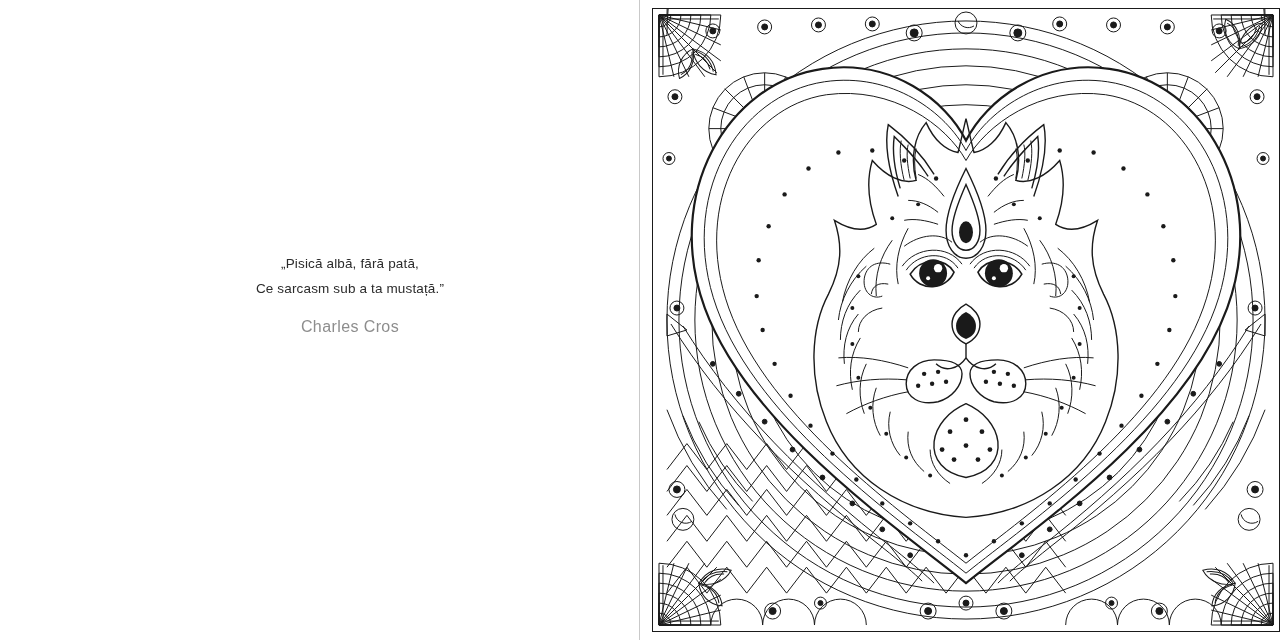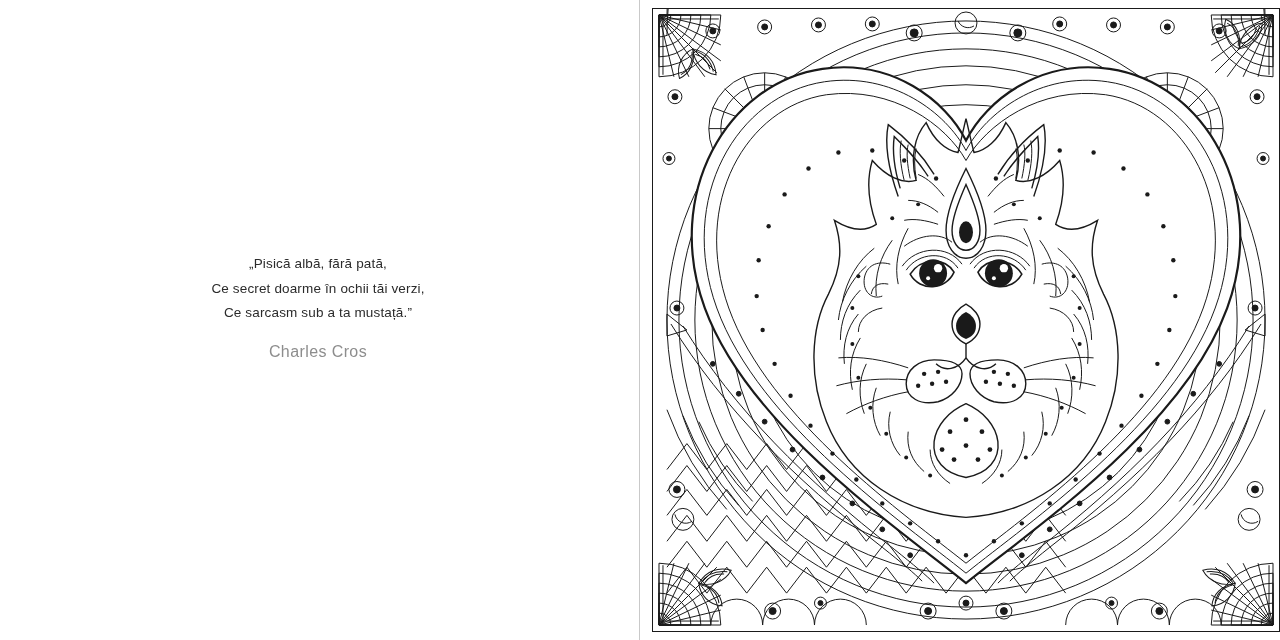--- a/index.html
+++ b/index.html
@@ -26,20 +26,21 @@
     background: #ffffff;
     border-right: 1px solid #c9c9c9;
     box-sizing: border-box;
   }
   .quote-block {
     position: absolute;
     left: 0;
     top: 252px;
     width: 636px;
     text-align: center;
+    padding-left: 32px;
   }
   .quote-line {
     font-size: 13.5px;
     line-height: 24.5px;
     color: #2b2b2b;
     letter-spacing: 0.15px;
     white-space: pre;
   }
   .quote-attrib {
     margin-top: 17px;
@@ -73,21 +74,20 @@
   }
 </style>
 </head>
 <body>
 
 <div class="spread">
 
   <div class="page-left">
     <div class="quote-block">
       <div class="quote-line">„Pisică albă, fără pată,</div>
-      <div class="quote-line">Ce secret doarme în ochii tăi verzi,</div>
       <div class="quote-line">Ce sarcasm sub a ta mustață.”</div>
       <div class="quote-attrib">Charles Cros</div>
     </div>
   </div>
 
   <div class="page-right">
     <div class="art-frame">
       <svg class="art-svg" viewBox="0 0 628 624" xmlns="http://www.w3.org/2000/svg">
         <defs>
 

